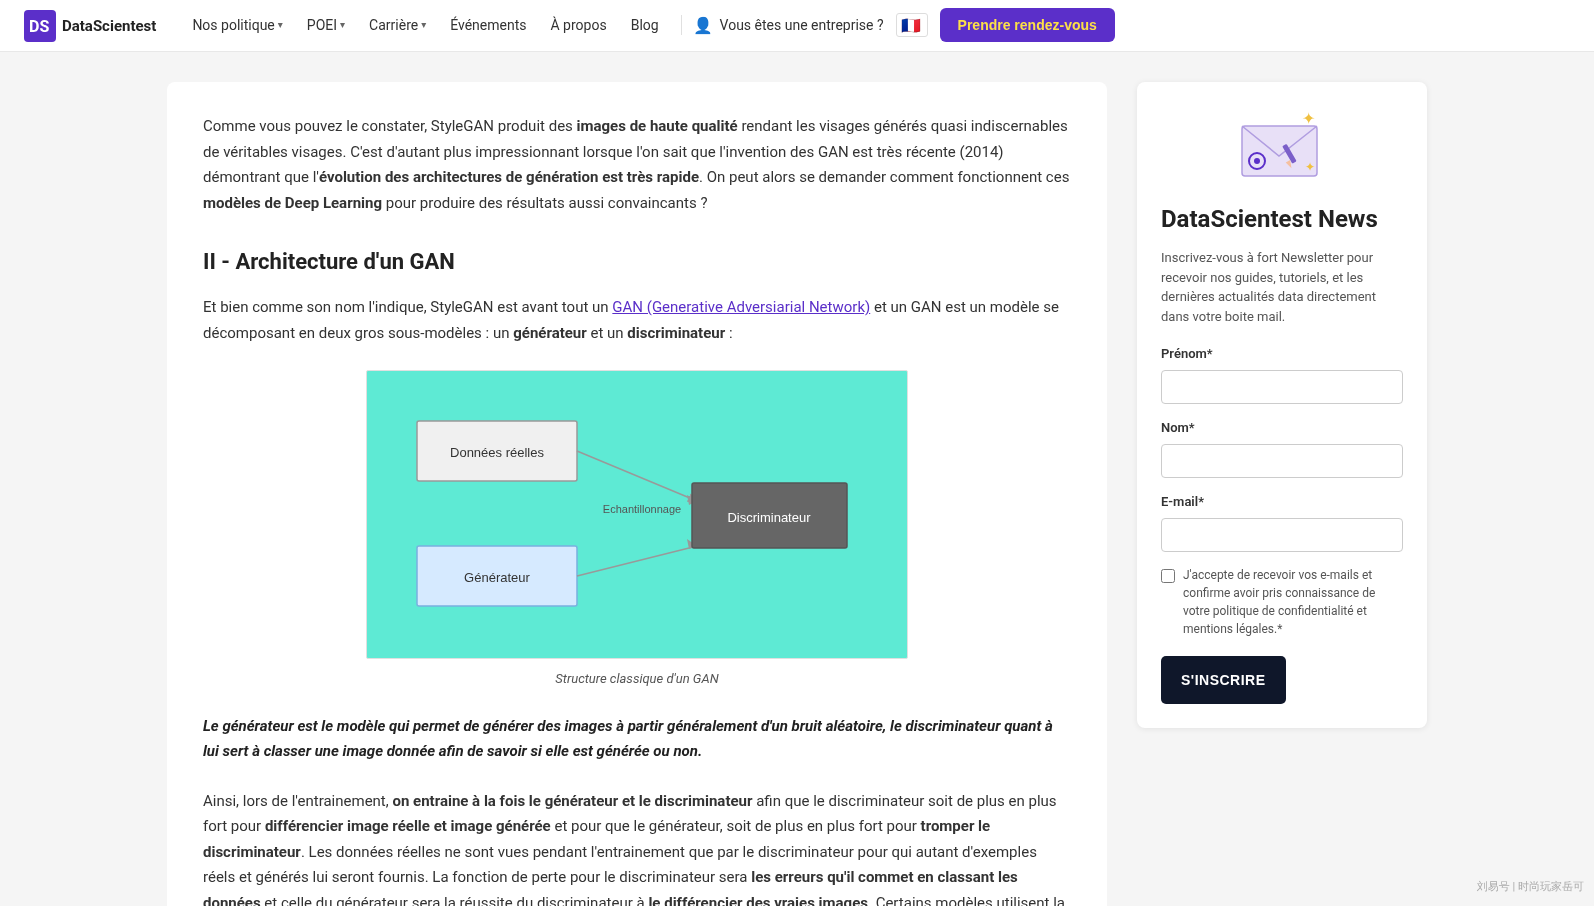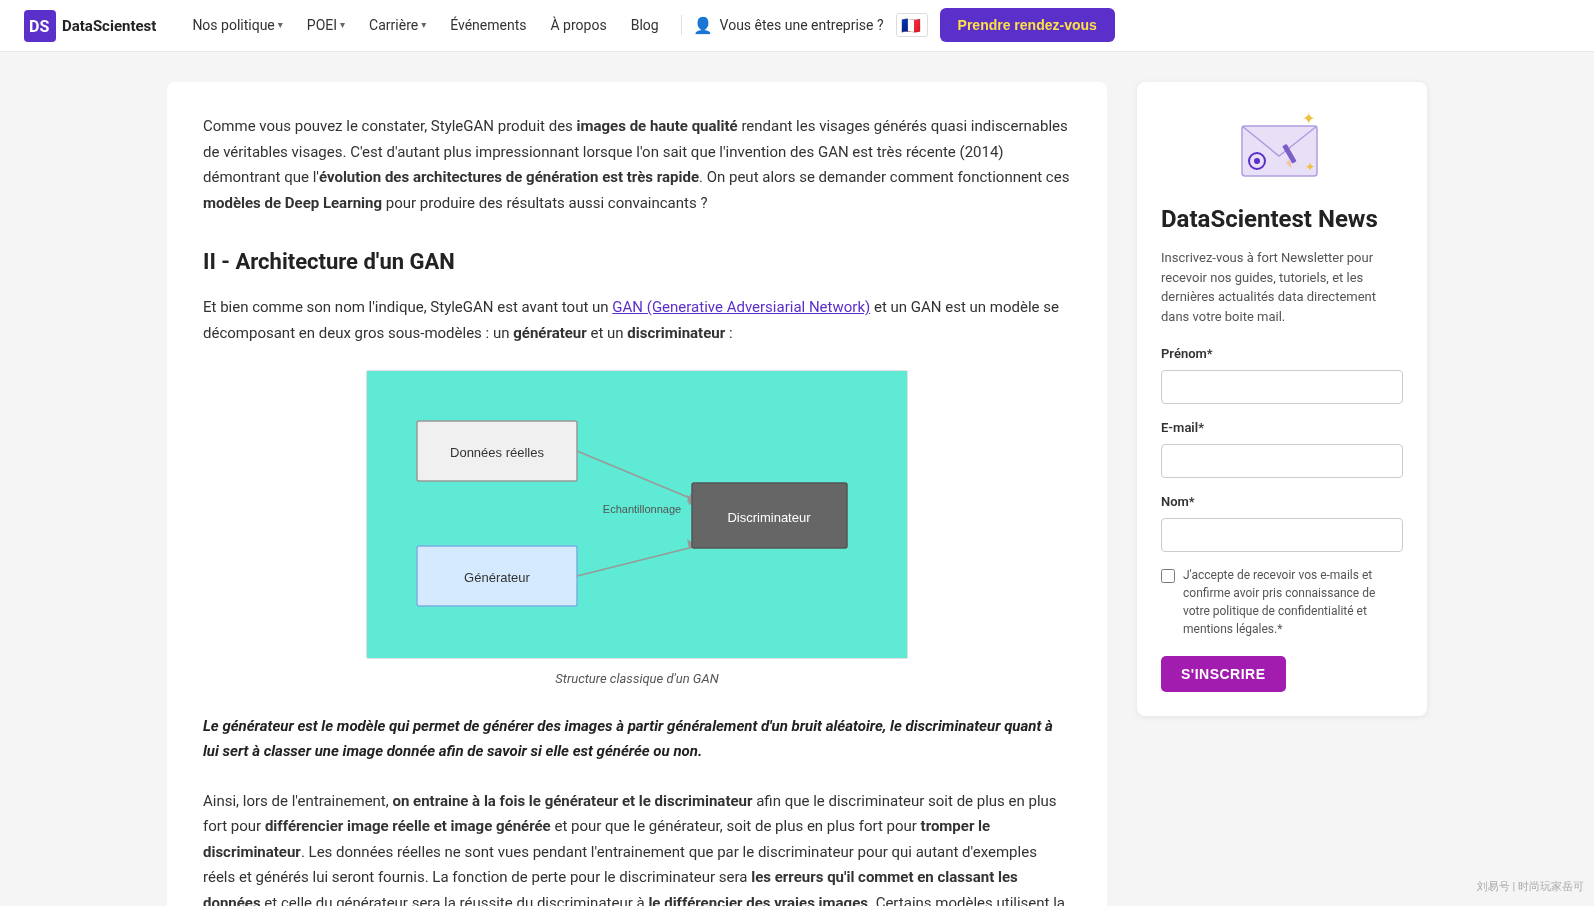--- a/index.html
+++ b/index.html
@@ -250,25 +250,25 @@
       width: 14px;
       height: 14px;
     }
     .checkbox-label {
       font-size: 12px;
       color: #555;
       line-height: 1.5;
     }
 
     .subscribe-btn {
-      background: #a21caf;
+      background: #0f172a;
       color: #fff;
       border: none;
       border-radius: 5px;
-      padding: 10px 20px;
+      padding: 16px 20px;
       font-size: 14px;
       font-weight: 700;
       cursor: pointer;
       letter-spacing: 0.5px;
     }
 
     
     .watermark {
       position: fixed;
       bottom: 10px;
@@ -413,34 +413,34 @@
       <div class="form-group">
         <label class="form-label">
           <span>Prénom*</span>
         </label>
         <input class="form-input" type="text" style="">
       </div>
 
       
       <div class="form-group">
         <label class="form-label">
+          <span>Nom*</span>
+        </label>
+        <input class="form-input" type="text" style="">
+      </div>
+
+      
+      <div class="form-group">
+        <label class="form-label">
           <span>E-mail*</span>
         </label>
         <input class="form-input" type="email" style="">
       </div>
 
       
-      <div class="form-group">
-        <label class="form-label">
-          <span>Nom*</span>
-        </label>
-        <input class="form-input" type="text" style="">
-      </div>
-
-      
       <div class="checkbox-row">
         <input type="checkbox" style="">
         <span class="checkbox-label">J'accepte de recevoir vos e-mails et confirme avoir pris connaissance de votre politique de confidentialité et mentions légales.*</span>
       </div>
 
       
       <button class="subscribe-btn">S'INSCRIRE</button>
 
     </div>
   </aside>

